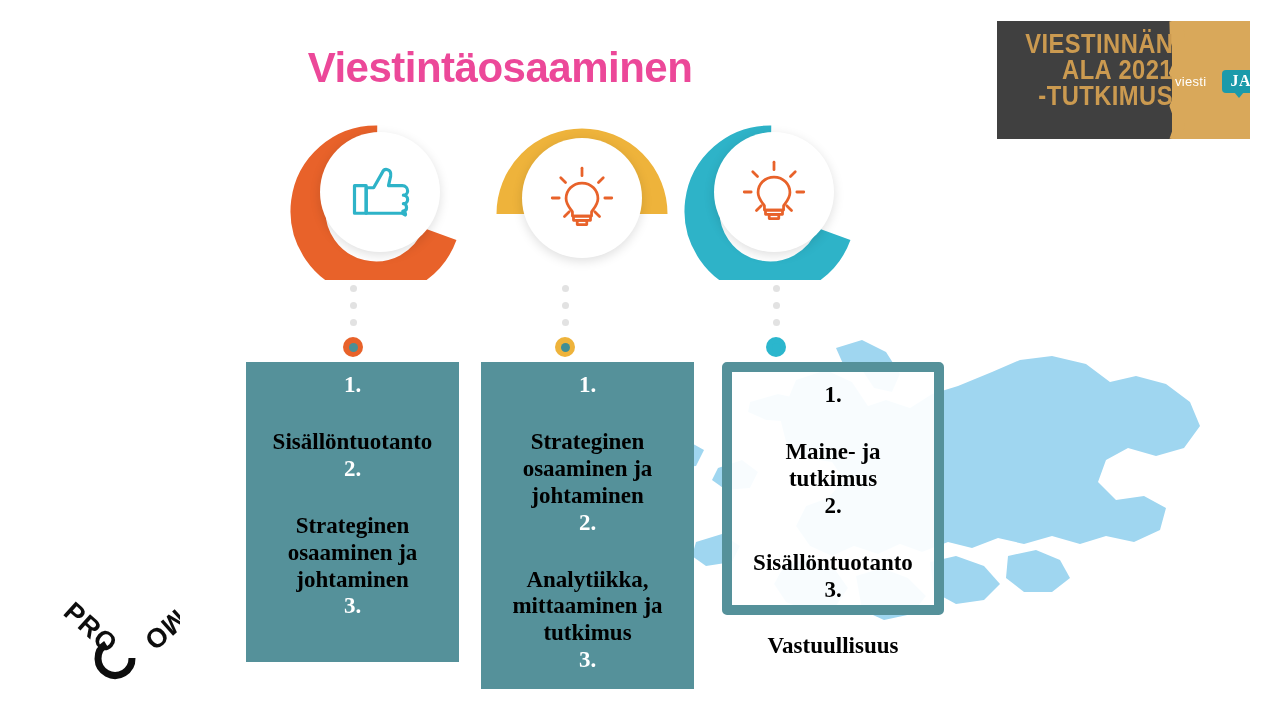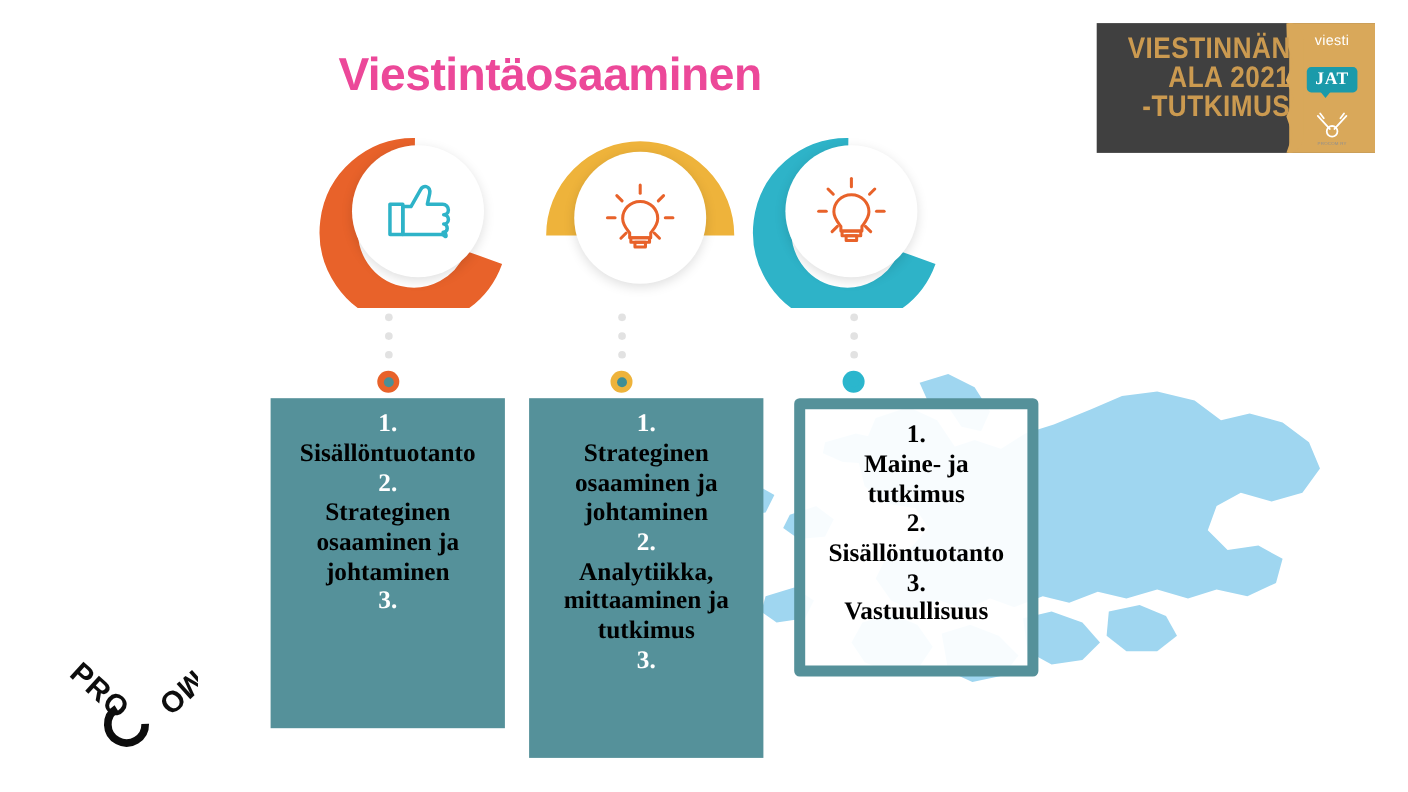--- a/index.html
+++ b/index.html
@@ -95,21 +95,21 @@
   }
   .banner-text span { display: block; white-space: nowrap; }
 
   .banner-logos {
     position: absolute;
     right: 3px;
     top: 8px;
     width: 72px;
     height: 104px;
     display: flex;
-    flex-direction: column;
+    flex-direction: row;
     align-items: center;
     justify-content: space-around;
     gap: 16px;
   }
   .logo-viesti {
     font-family: "Liberation Sans", sans-serif;
     font-size: 13px;
     color: #ffffff;
     letter-spacing: 0.3px;
   }
@@ -222,21 +222,21 @@
     padding: 10px 8px 10px 8px;
   }
   .box.filled { background: #55919a; }
   .box.outlined {
     background: rgba(255,255,255,0.93);
     border: 10px solid #55919a;
     border-radius: 5px;
   }
   .num { color: #ffffff; display: block; }
   .box.outlined .num { color: #000000; }
-  .itm { display: block; }
+  .itm { display: block; margin-top: 30px; }
 
   
   .procom-mark {
     position: absolute;
     left: 58px;
     top: 578px;
     width: 122px;
     height: 112px;
     z-index: 5;
   }

